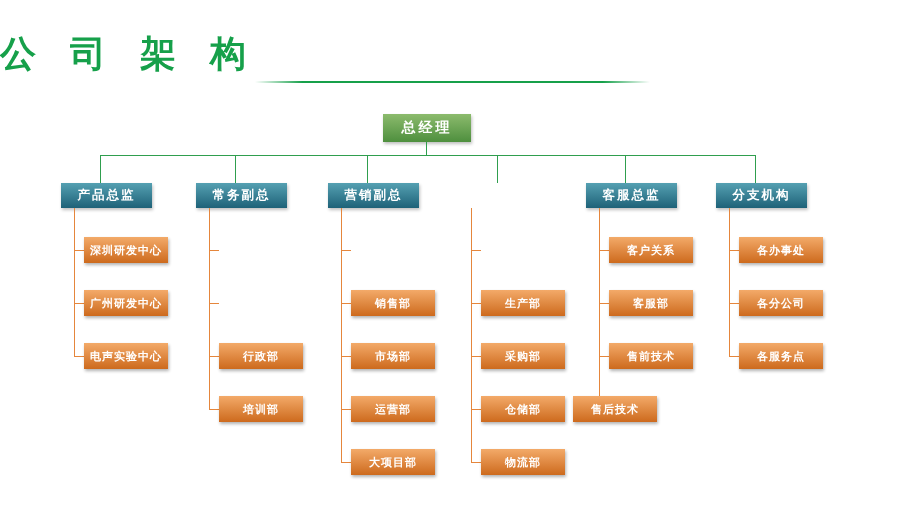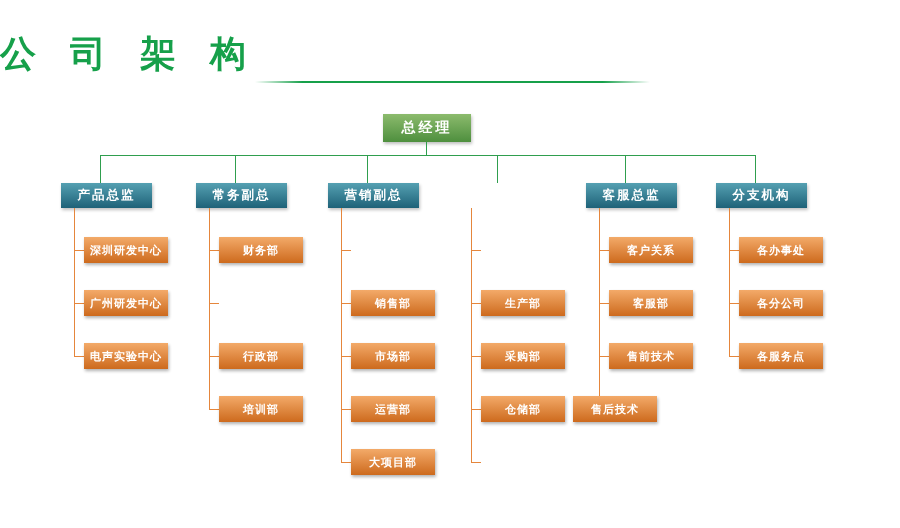--- a/index.html
+++ b/index.html
@@ -70,21 +70,20 @@
   <div class="line o" style="left:74px;top:356px;width:10px;height:1px"></div>
   <div class="box child" style="left:84px;top:237px">深圳研发中心</div>
   <div class="box child" style="left:84px;top:290px">广州研发中心</div>
   <div class="box child" style="left:84px;top:343px">电声实验中心</div>
 
   <div class="line o" style="left:209px;top:208px;width:1px;height:201px"></div>
   <div class="line o" style="left:209px;top:250px;width:10px;height:1px"></div>
   <div class="line o" style="left:209px;top:303px;width:10px;height:1px"></div>
   <div class="line o" style="left:209px;top:356px;width:10px;height:1px"></div>
   <div class="line o" style="left:209px;top:409px;width:10px;height:1px"></div>
-  <div class="box child" style="left:219px;top:237px">财务部</div>
   <div class="box child" style="left:219px;top:343px">行政部</div>
   <div class="box child" style="left:219px;top:396px">培训部</div>
 
   <div class="line o" style="left:341px;top:208px;width:1px;height:254px"></div>
   <div class="line o" style="left:341px;top:250px;width:10px;height:1px"></div>
   <div class="line o" style="left:341px;top:303px;width:10px;height:1px"></div>
   <div class="line o" style="left:341px;top:356px;width:10px;height:1px"></div>
   <div class="line o" style="left:341px;top:409px;width:10px;height:1px"></div>
   <div class="line o" style="left:341px;top:462px;width:10px;height:1px"></div>
   <div class="box child" style="left:351px;top:290px">销售部</div>
@@ -94,20 +93,21 @@
 
   <div class="line o" style="left:471px;top:208px;width:1px;height:254px"></div>
   <div class="line o" style="left:471px;top:250px;width:10px;height:1px"></div>
   <div class="line o" style="left:471px;top:303px;width:10px;height:1px"></div>
   <div class="line o" style="left:471px;top:356px;width:10px;height:1px"></div>
   <div class="line o" style="left:471px;top:409px;width:10px;height:1px"></div>
   <div class="line o" style="left:471px;top:462px;width:10px;height:1px"></div>
   <div class="box child" style="left:481px;top:290px">生产部</div>
   <div class="box child" style="left:481px;top:396px">仓储部</div>
   <div class="box child" style="left:481px;top:343px">采购部</div>
+  <div class="box child" style="left:481px;top:449px">物流部</div>
 
   <div class="line o" style="left:599px;top:208px;width:1px;height:201px"></div>
   <div class="line o" style="left:599px;top:250px;width:10px;height:1px"></div>
   <div class="line o" style="left:599px;top:303px;width:10px;height:1px"></div>
   <div class="line o" style="left:599px;top:356px;width:10px;height:1px"></div>
   <div class="line o" style="left:599px;top:409px;width:10px;height:1px"></div>
   <div class="box child" style="left:609px;top:290px">客服部</div>
   <div class="box child" style="left:609px;top:237px">客户关系</div>
   <div class="box child" style="left:609px;top:343px">售前技术</div>
   <div class="box child" style="left:573px;top:396px">售后技术</div>

